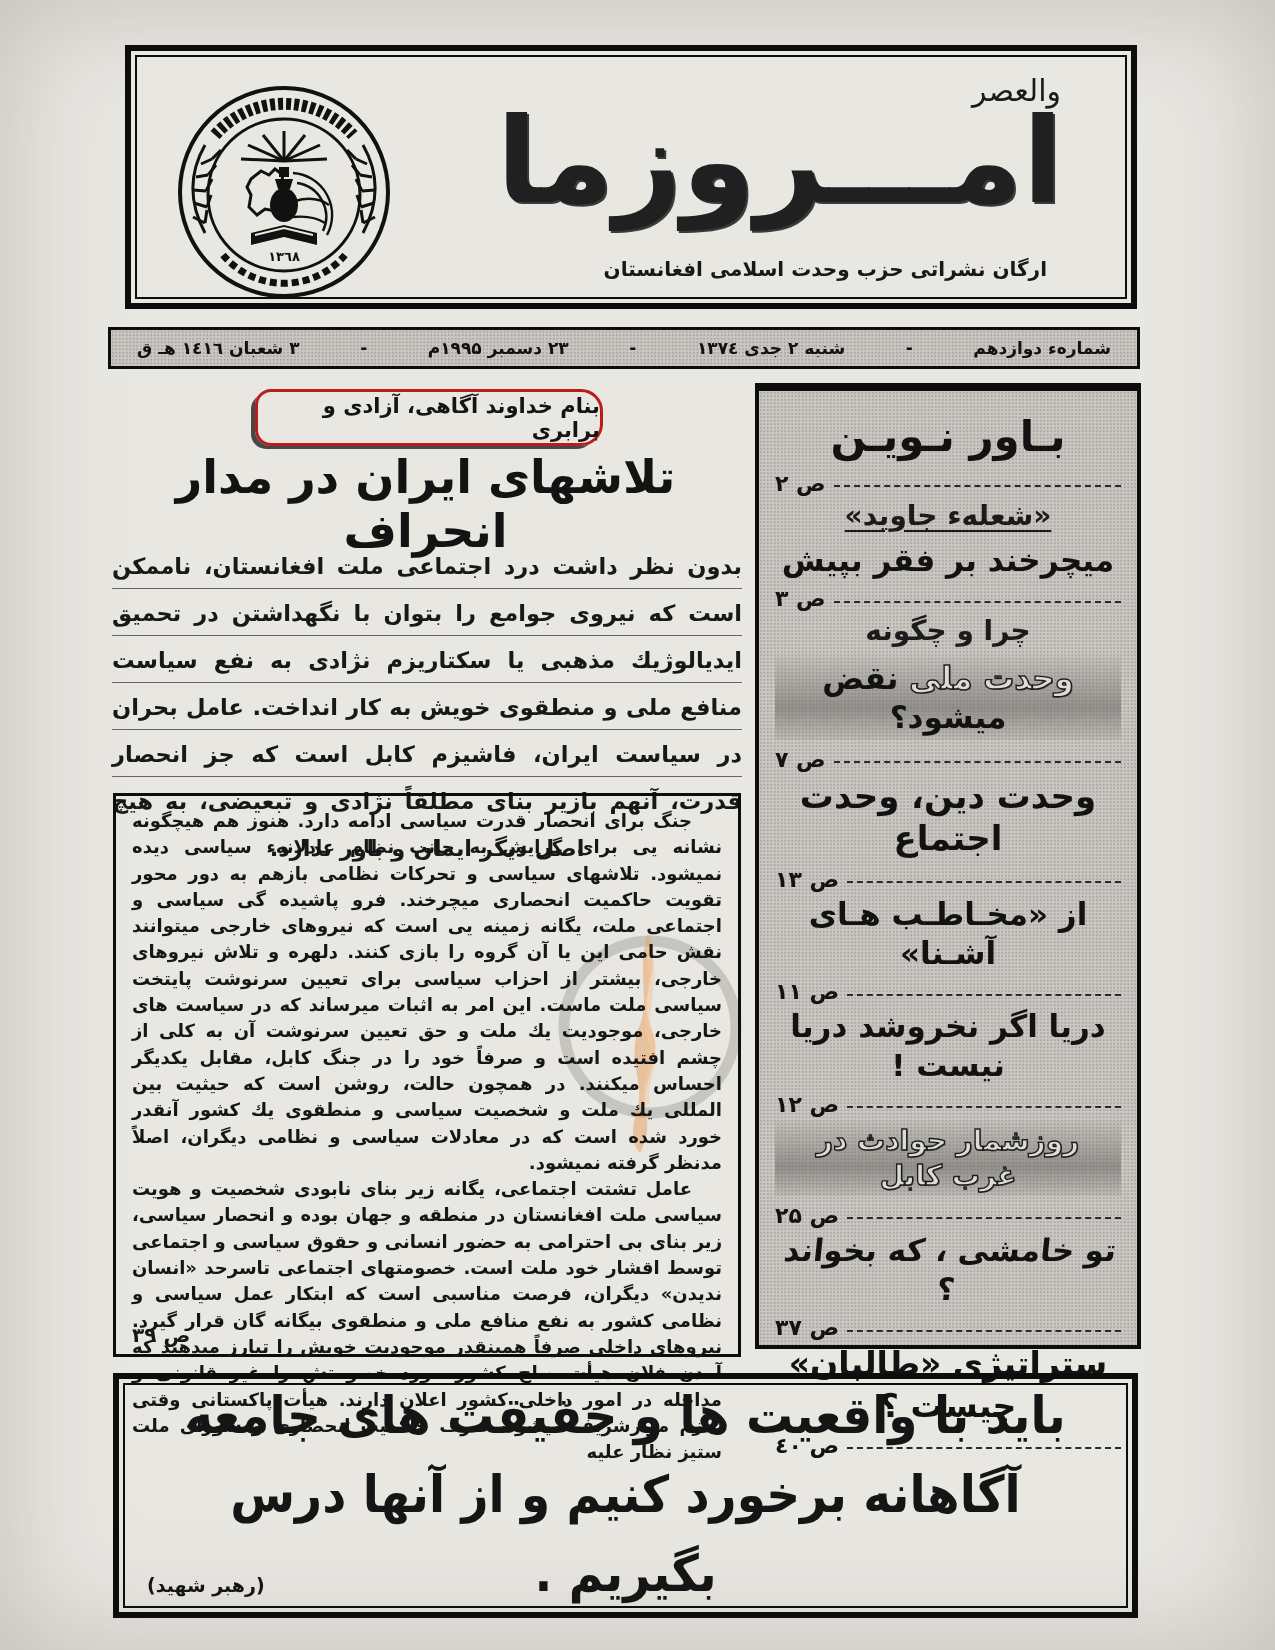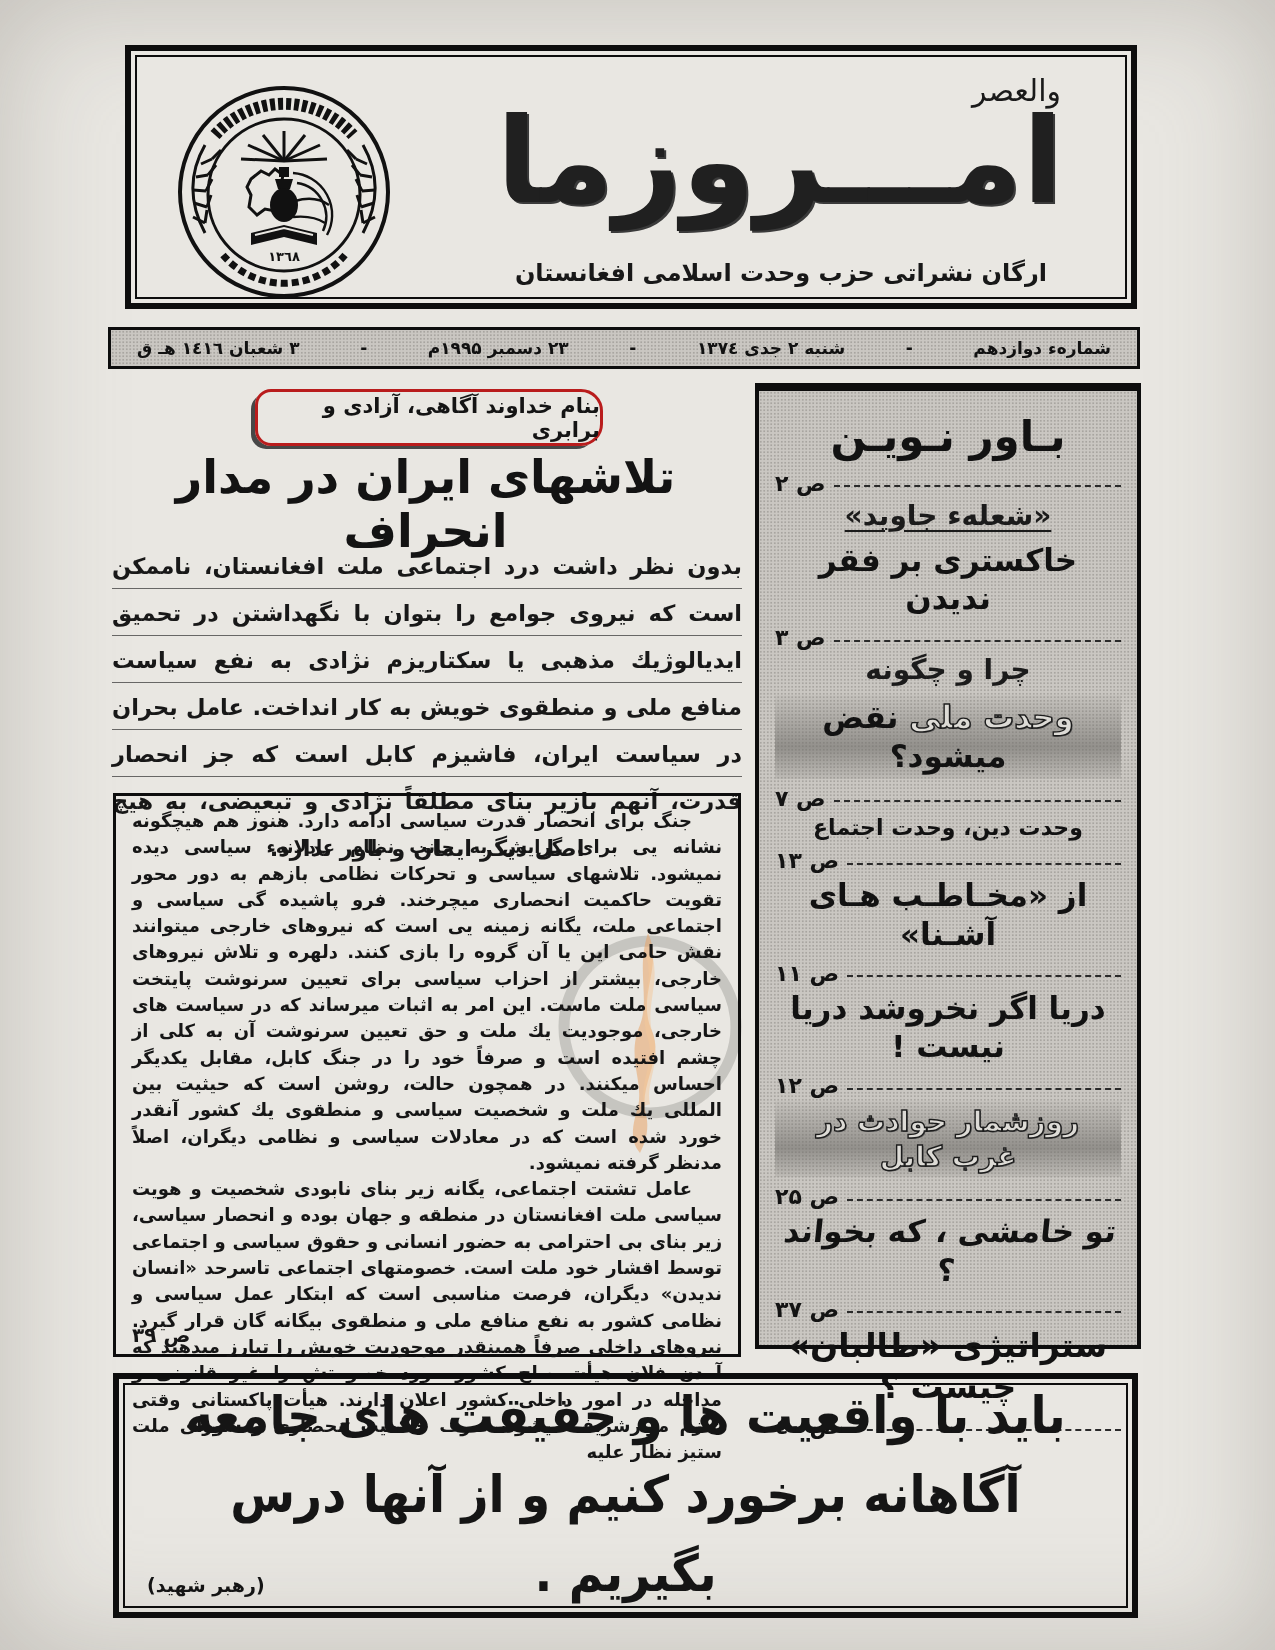--- a/index.html
+++ b/index.html
@@ -9,21 +9,21 @@
           box-shadow:inset 0 0 120px rgba(120,115,105,.35); }
 
   
   .masthead { position:absolute; left:125px; top:45px; width:1012px; height:264px;
               border:6px solid #0d0d0d; background:#e9e7e2; }
   .masthead-inner { position:absolute; inset:4px; border:2px solid #0d0d0d; }
   .logo { position:absolute; left:38px; top:26px; width:218px; height:218px; }
   .m-kicker { position:absolute; top:16px; right:64px; font-size:30px; font-weight:normal; color:#1a1a1a; }
   .m-title  { position:absolute; top:34px; right:62px; font-size:118px; font-weight:bold; color:#202020;
               letter-spacing:-2px; text-shadow:2px 2px 0 #3a3a3a; line-height:1.2; }
-  .m-sub    { position:absolute; bottom:10px; right:78px; font-size:24px; font-weight:bold; color:#181818; }
+  .m-sub    { position:absolute; bottom:16px; right:78px; font-size:20px; font-weight:bold; color:#181818; }
 
   
   .halftone { background-color:#cac7c2;
               background-image:radial-gradient(#a8a5a0 .8px, transparent .95px);
               background-size:3.5px 3.5px; }
   .datebar { position:absolute; left:108px; top:327px; width:1032px; height:42px;
              border:3px solid #0d0d0d; display:flex; align-items:center; justify-content:space-between;
              padding:0 26px; font-size:17px; font-weight:bold; color:#111; direction:rtl; }
 
   
@@ -169,41 +169,41 @@
     <div class="toc-item">
       <div class="toc-title big">بـاور نـویـن</div>
       <div class="sep">
         <span class="pg">ص ۲</span>
         <span class="dash"></span>
       </div>
     </div>
 
     <div class="toc-item">
       <div class="toc-kicker underlined">«شعلهء جاوید»</div>
-      <div class="toc-title">خاکستری بر فقر ندیدن</div>
+      <div class="toc-title">میچرخند بر فقر بپیش</div>
       <div class="sep">
         <span class="pg">ص ۳</span>
         <span class="dash"></span>
       </div>
     </div>
 
     <div class="toc-item">
       <div class="toc-kicker">چرا و چگونه</div>
       <div class="toc-title band">
         <span class="outline-text">وحدت ملی</span>
         <span>نقض میشود؟</span>
       </div>
       <div class="sep">
         <span class="pg">ص ۷</span>
         <span class="dash"></span>
       </div>
     </div>
 
     <div class="toc-item">
-      <div class="toc-title" style="font-size:22px">وحدت دین، وحدت اجتماع</div>
+      <div class="toc-title" style="font-size:34px">وحدت دین، وحدت اجتماع</div>
       <div class="sep">
         <span class="pg">ص ۱۳</span>
         <span class="dash"></span>
       </div>
     </div>
 
     <div class="toc-item">
       <div class="toc-title">از «مخـاطـب هـای آشـنا»</div>
       <div class="sep">
         <span class="pg">ص ۱۱</span>

